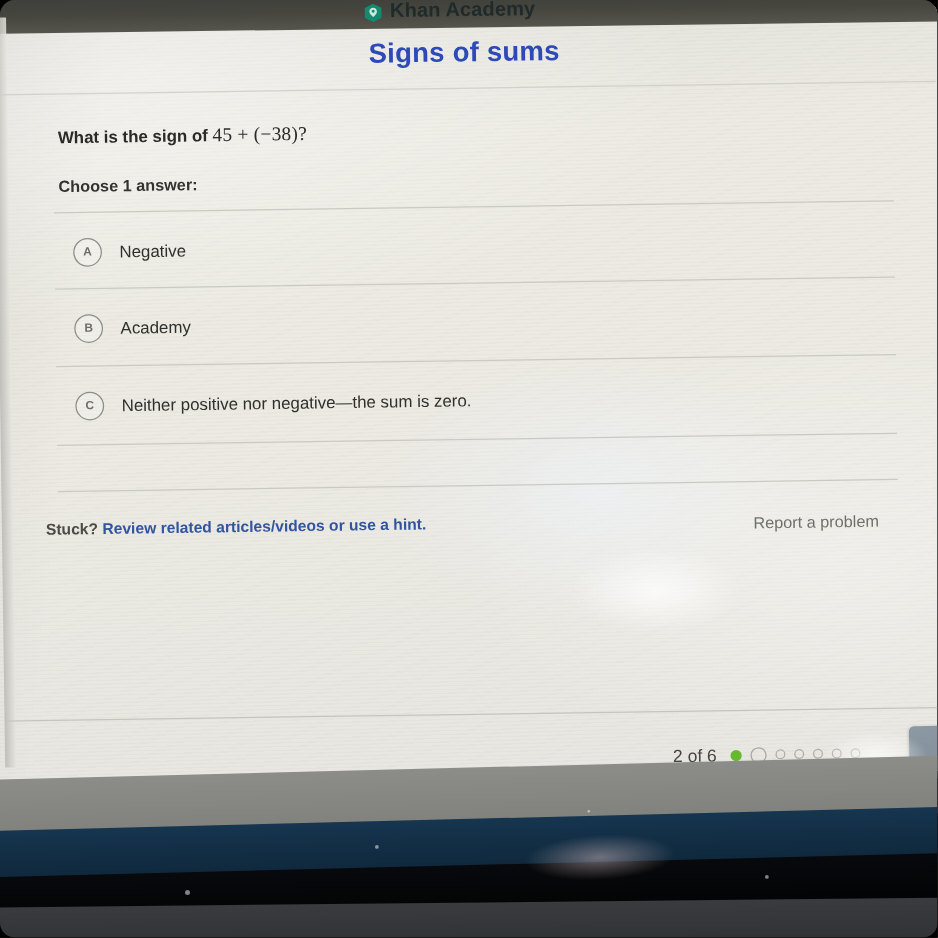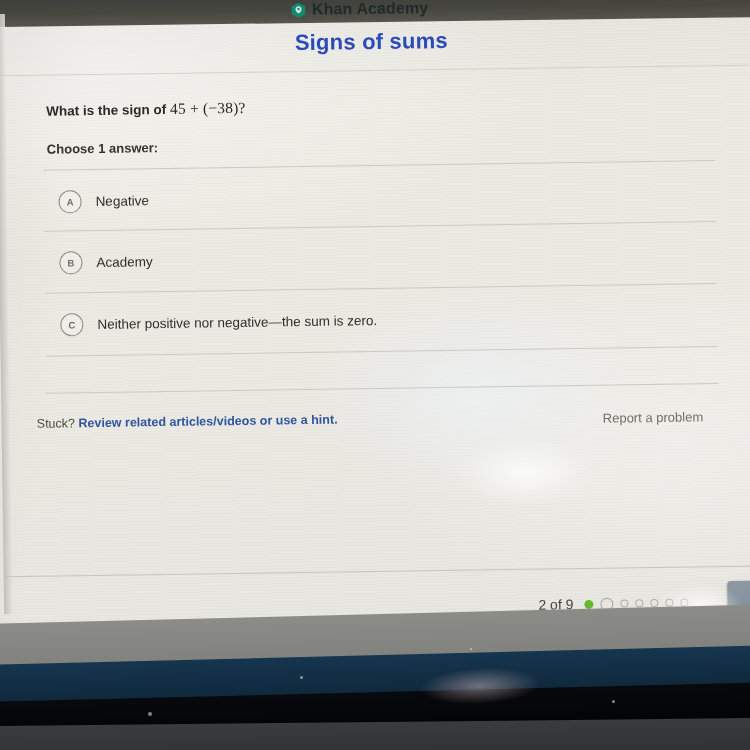--- a/index.html
+++ b/index.html
@@ -7,20 +7,21 @@
     padding: 0;
     background: #000;
   }
   #shot {
     position: relative;
     width: 750px;
     height: 750px;
     overflow: hidden;
     font-family: "Liberation Sans", sans-serif;
     background: #2e2e2c;
+    border-radius: 12px;
     -webkit-font-smoothing: antialiased;
   }
 
   
   .device-top-bar {
     position: absolute;
     left: -20px; top: -12px;
     width: 800px; height: 34px;
     background: linear-gradient(180deg,#3c3c3a 0%, #46463f 60%, #55554c 100%);
     transform: rotate(-0.75deg);
@@ -175,21 +176,21 @@
 
   
   .stuck {
     position: absolute;
     left: 35px; top: 412px;
     font-size: 12.5px;
     white-space: nowrap;
   }
   .stuck-label {
     color: #4a4b45;
-    font-weight: 400;
+    font-weight: 700;
   }
   .stuck-link {
     color: #31549f;
     font-weight: 700;
     text-decoration: none;
   }
   .report {
     position: absolute;
     left: 601px; top: 414px;
     font-size: 13px;
@@ -340,21 +341,21 @@
     <div class="stuck">
       <span class="stuck-label">Stuck?</span>
       <a class="stuck-link" href="#">Review related articles/videos or use a hint.</a>
     </div>
 
     <div class="report">Report a problem</div>
 
     <div class="rule-footer"></div>
 
     <div class="pager">
-      <span class="pager-count">2 of 9</span>
+      <span class="pager-count">2 of 6</span>
       <span class="dots">
         <span class="dot done"></span>
         <span class="dot current"></span>
         <span class="dot todo"></span>
         <span class="dot todo"></span>
         <span class="dot todo"></span>
         <span class="dot todo"></span>
         <span class="dot todo"></span>
       </span>
     </div>

